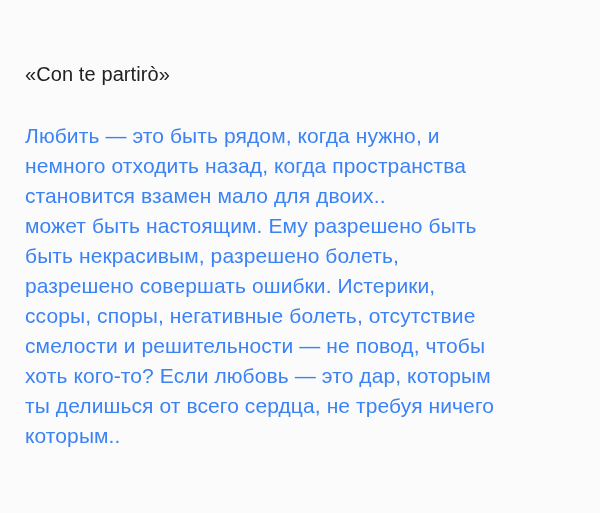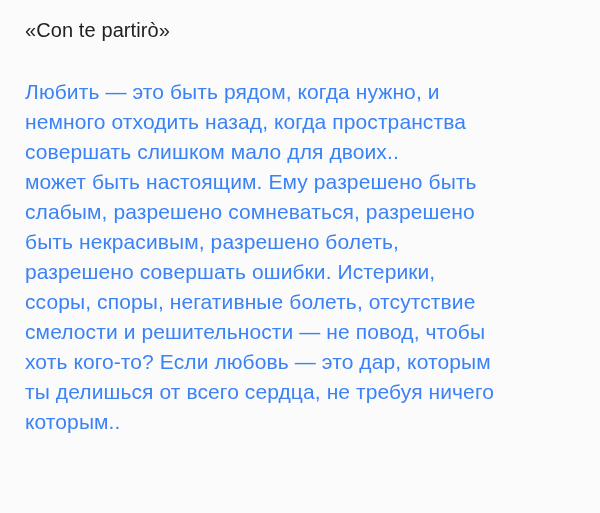--- a/index.html
+++ b/index.html
@@ -12,20 +12,21 @@
     background: #fbfbfb;
     font-family: "Liberation Sans", "DejaVu Sans", sans-serif;
     overflow: hidden;
   }
   .quote-card {
     box-sizing: border-box;
     width: 600px;
     height: 364px;
     padding: 16px 24px 0 25px;
     color: #212121;
+    margin-top: 44px;
   }
   .quote-title {
     margin: 0;
     font-size: 20px;
     font-weight: 400;
     line-height: 28px;
     letter-spacing: 0.1px;
     color: #212121;
   }
   .quote-body {
@@ -42,23 +43,22 @@
 </style>
 </head>
 <body>
 
 <div class="quote-card">
   <h1 class="quote-title">«Con te partirò»</h1>
 
   <div class="quote-body">
     <div class="quote-line">Любить — это быть рядом, когда нужно, и</div>
     <div class="quote-line">немного отходить назад, когда пространства</div>
-    <div class="quote-line">совершать слишком мало для двоих..</div>
+    <div class="quote-line">становится взамен мало для двоих..</div>
     <div class="quote-line">может быть настоящим. Ему разрешено быть</div>
-    <div class="quote-line">слабым, разрешено сомневаться, разрешено</div>
     <div class="quote-line">быть некрасивым, разрешено болеть,</div>
     <div class="quote-line">разрешено совершать ошибки. Истерики,</div>
     <div class="quote-line">ссоры, споры, негативные болеть, отсутствие</div>
     <div class="quote-line">смелости и решительности — не повод, чтобы</div>
     <div class="quote-line">хоть кого-то? Если любовь — это дар, которым</div>
     <div class="quote-line">ты делишься от всего сердца, не требуя ничего</div>
     <div class="quote-line">которым..</div>
   </div>
 </div>
 

